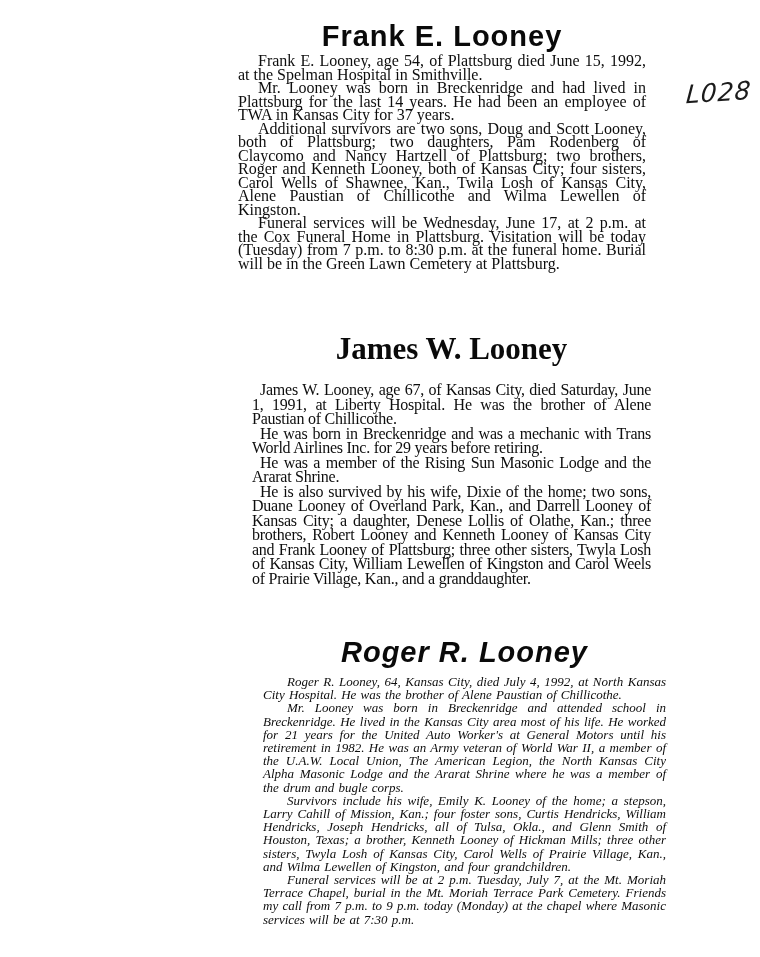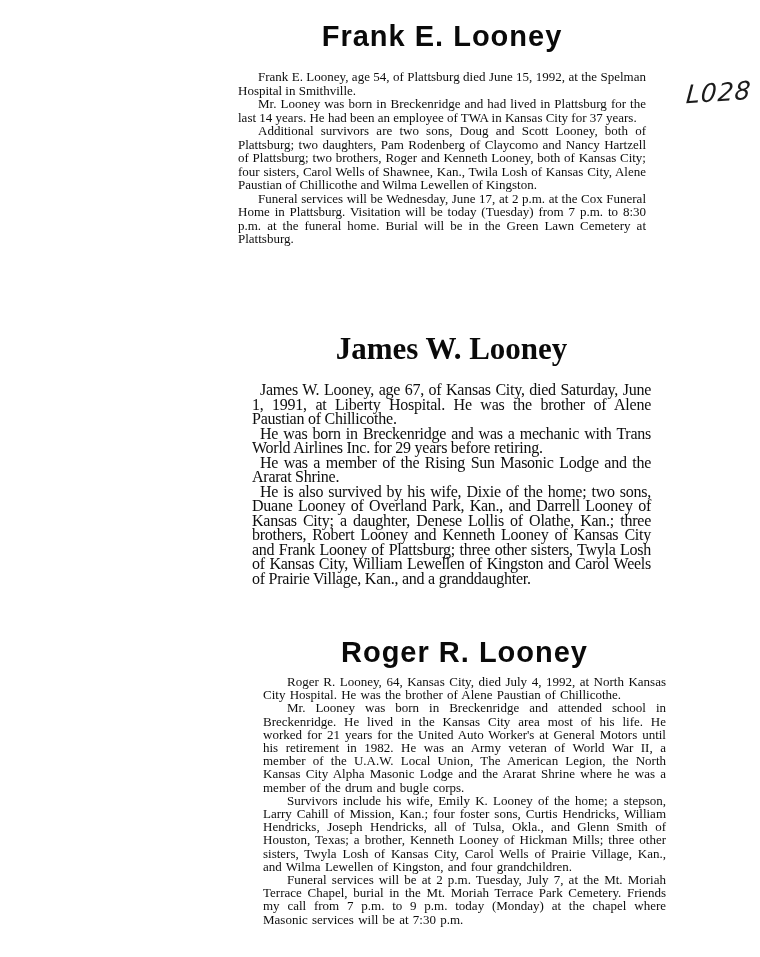--- a/index.html
+++ b/index.html
@@ -29,43 +29,43 @@
     margin: 0;
     text-align: justify;
   }
   
   .a1 { left: 238px; top: 21px; width: 408px; }
   .a1 h1 {
     font-family: "Liberation Sans", sans-serif;
     font-size: 29px;
     line-height: 31px;
     letter-spacing: 1px;
-    margin-bottom: 18px;
+    margin-bottom: 2px;
   }
   .a1 p {
-    font-size: 13px;
+    font-size: 16px;
     line-height: 13.5px;
     text-indent: 20px;
   }
   
   .a2 { left: 252px; top: 333px; width: 399px; }
   .a2 h1 {
     font-family: "Liberation Serif", serif;
     font-size: 31px;
     line-height: 32px;
     margin-bottom: 18px;
   }
   .a2 p {
     font-size: 16px;
     line-height: 14.5px;
     text-indent: 8px;
     letter-spacing: -0.25px;
   }
   
-  .a3 { left: 263px; top: 636px; width: 403px; }
+  .a3 { left: 263px; top: 636px; width: 403px; font-style: italic; }
   .a3 h1 {
     font-family: "Liberation Sans", sans-serif;
     font-size: 29px;
     line-height: 32px;
     letter-spacing: 1px;
     margin-bottom: 7px;
   }
   .a3 p {
     font-size: 13px;
     line-height: 13.2px;

